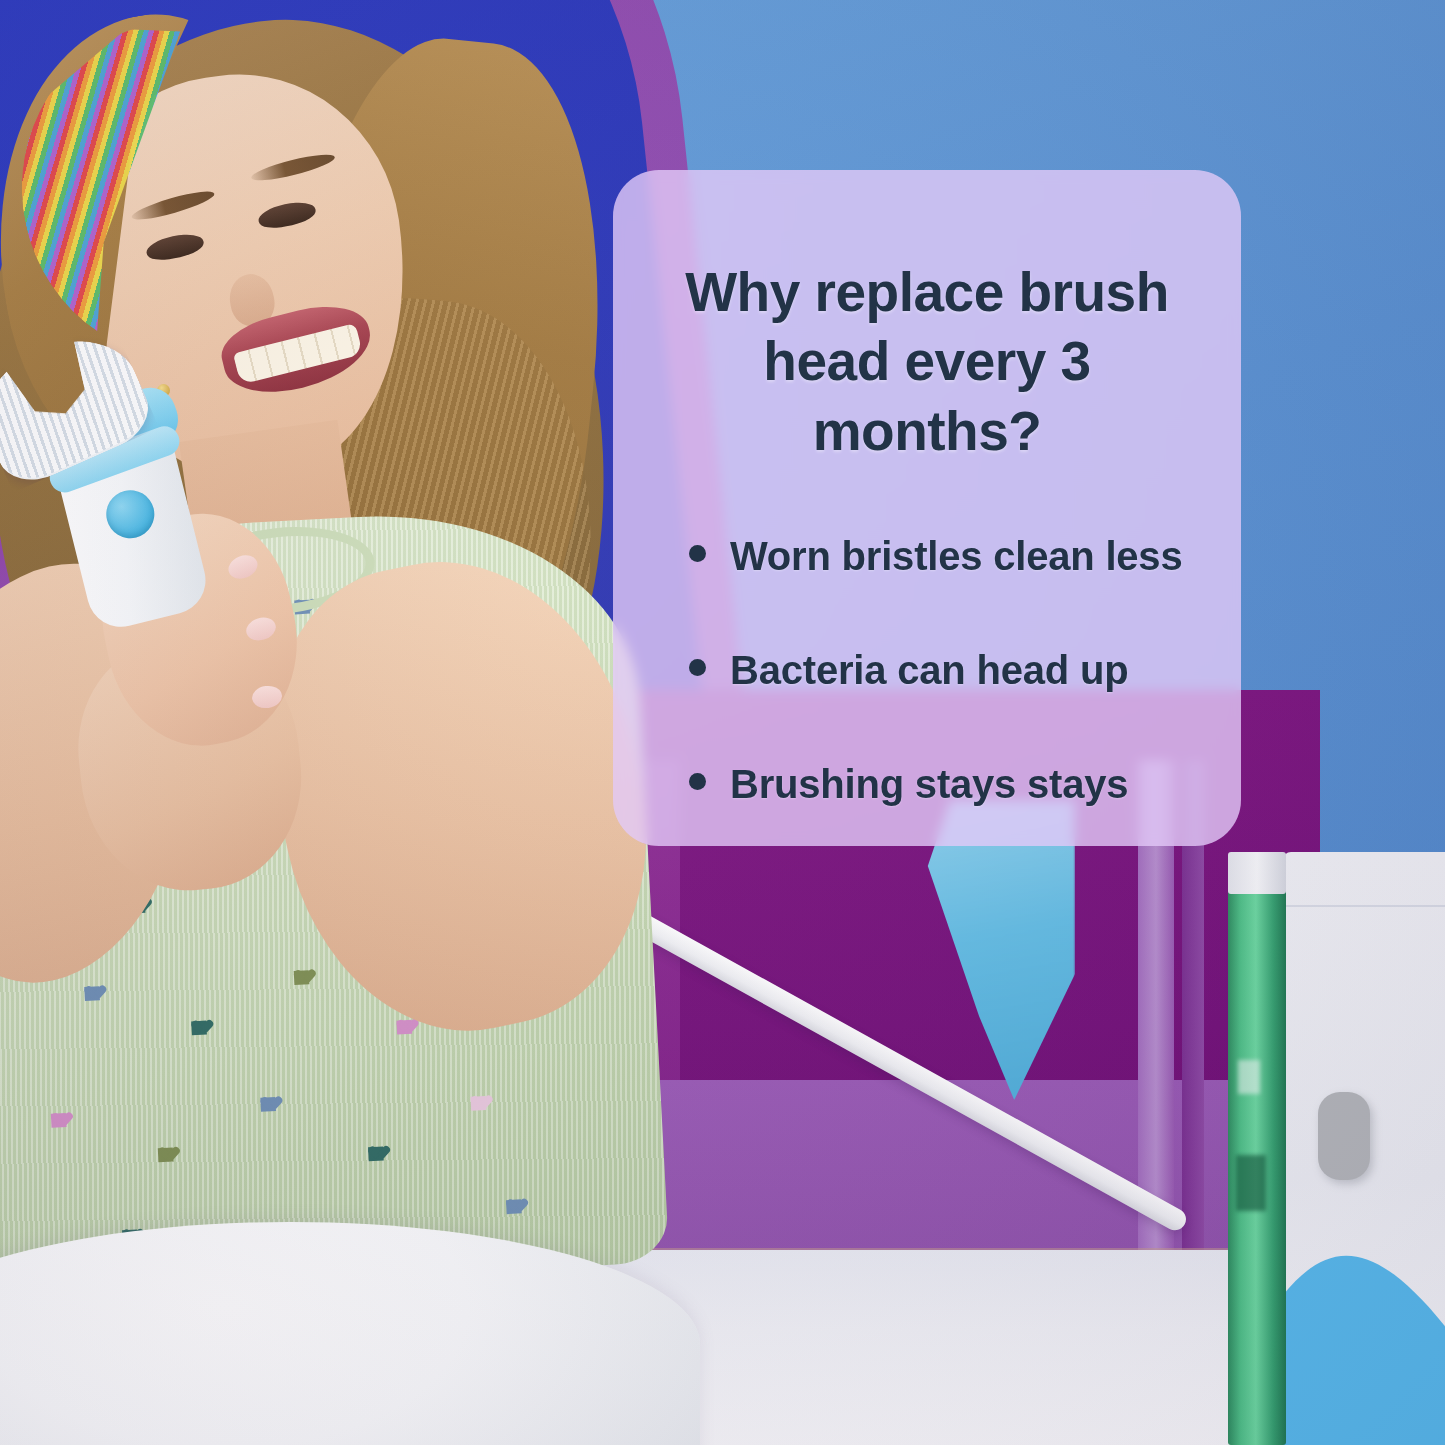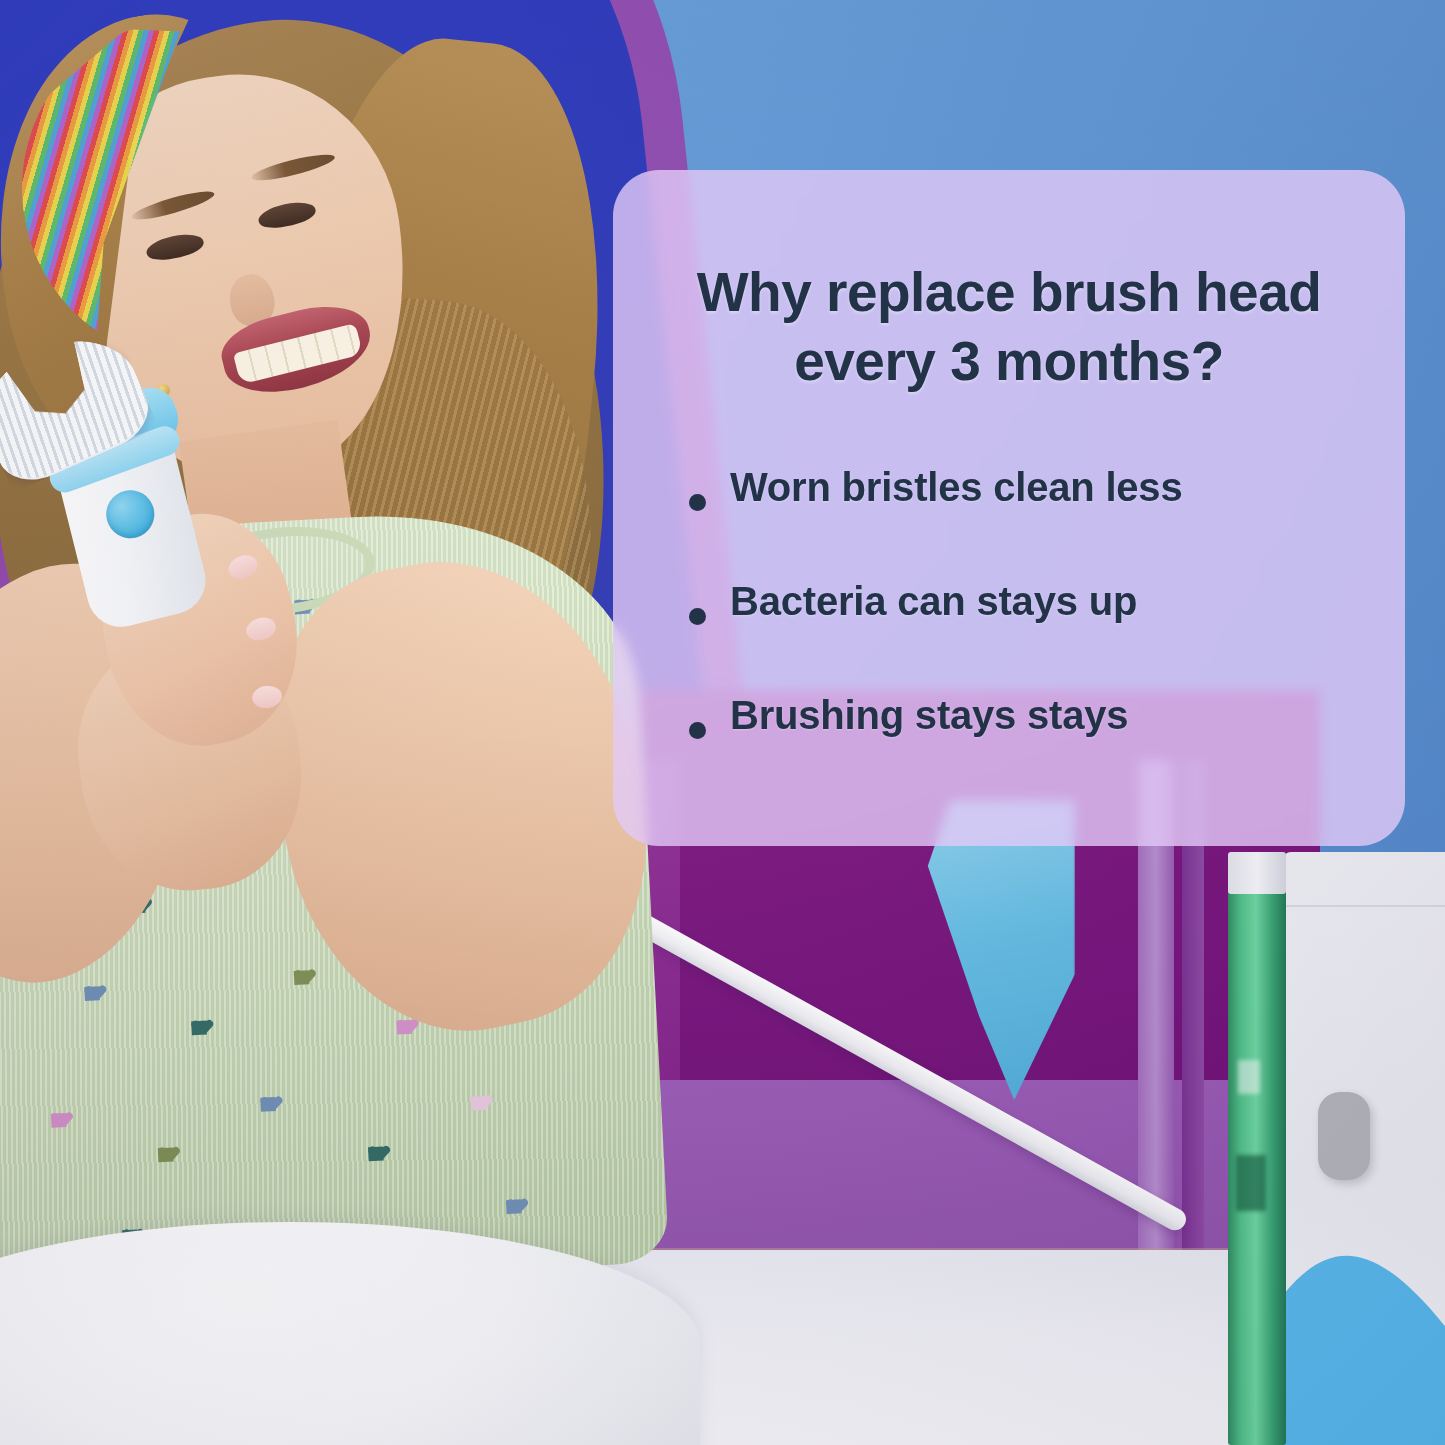--- a/index.html
+++ b/index.html
@@ -417,21 +417,21 @@
   }
 
   
   .grain { position:absolute; inset:0; pointer-events:none;
     background:radial-gradient(ellipse at 40% 40%, rgba(255,255,255,.05), rgba(30,10,60,.10) 100%); }
 
   
   .card {
     position:absolute;
     left:613px; top:170px;
-    width:792px; height:676px;
+    width:628px; height:676px;
     background:rgba(226,201,248,0.80);
     border-radius:46px;
     backdrop-filter:blur(6px);
     -webkit-backdrop-filter:blur(6px);
     padding:88px 58px 0 58px;
   }
   .card-heading {
     font-size:55px;
     font-weight:bold;
     line-height:1.26;
@@ -439,21 +439,21 @@
     color:#223347;
     text-align:center;
     text-shadow:0 2px 3px rgba(255,255,255,.35);
   }
   .bullets {
     list-style:none;
     margin:66px 0 0 18px;
   }
   .bullet-row {
     display:flex;
-    align-items:flex-end;
+    align-items:flex-start;
     margin-bottom:66px;
   }
   .bullet-dot {
     flex:0 0 auto;
     width:17px; height:17px;
     background:#223347;
     border-radius:50%;
     margin:13px 24px 0 0;
   }
   .bullet-text {
@@ -583,21 +583,21 @@
   <div class="card">
     <div class="card-heading">Why replace brush head every 3 months?</div>
 
     <ul class="bullets">
       <li class="bullet-row">
         <span class="bullet-dot"></span>
         <span class="bullet-text">Worn bristles clean less</span>
       </li>
       <li class="bullet-row">
         <span class="bullet-dot"></span>
-        <span class="bullet-text">Bacteria can stays up</span>
+        <span class="bullet-text">Bacteria can head up</span>
       </li>
       <li class="bullet-row">
         <span class="bullet-dot"></span>
         <span class="bullet-text">Brushing stays stays</span>
       </li>
     </ul>
   </div>
 
 </div>
 

